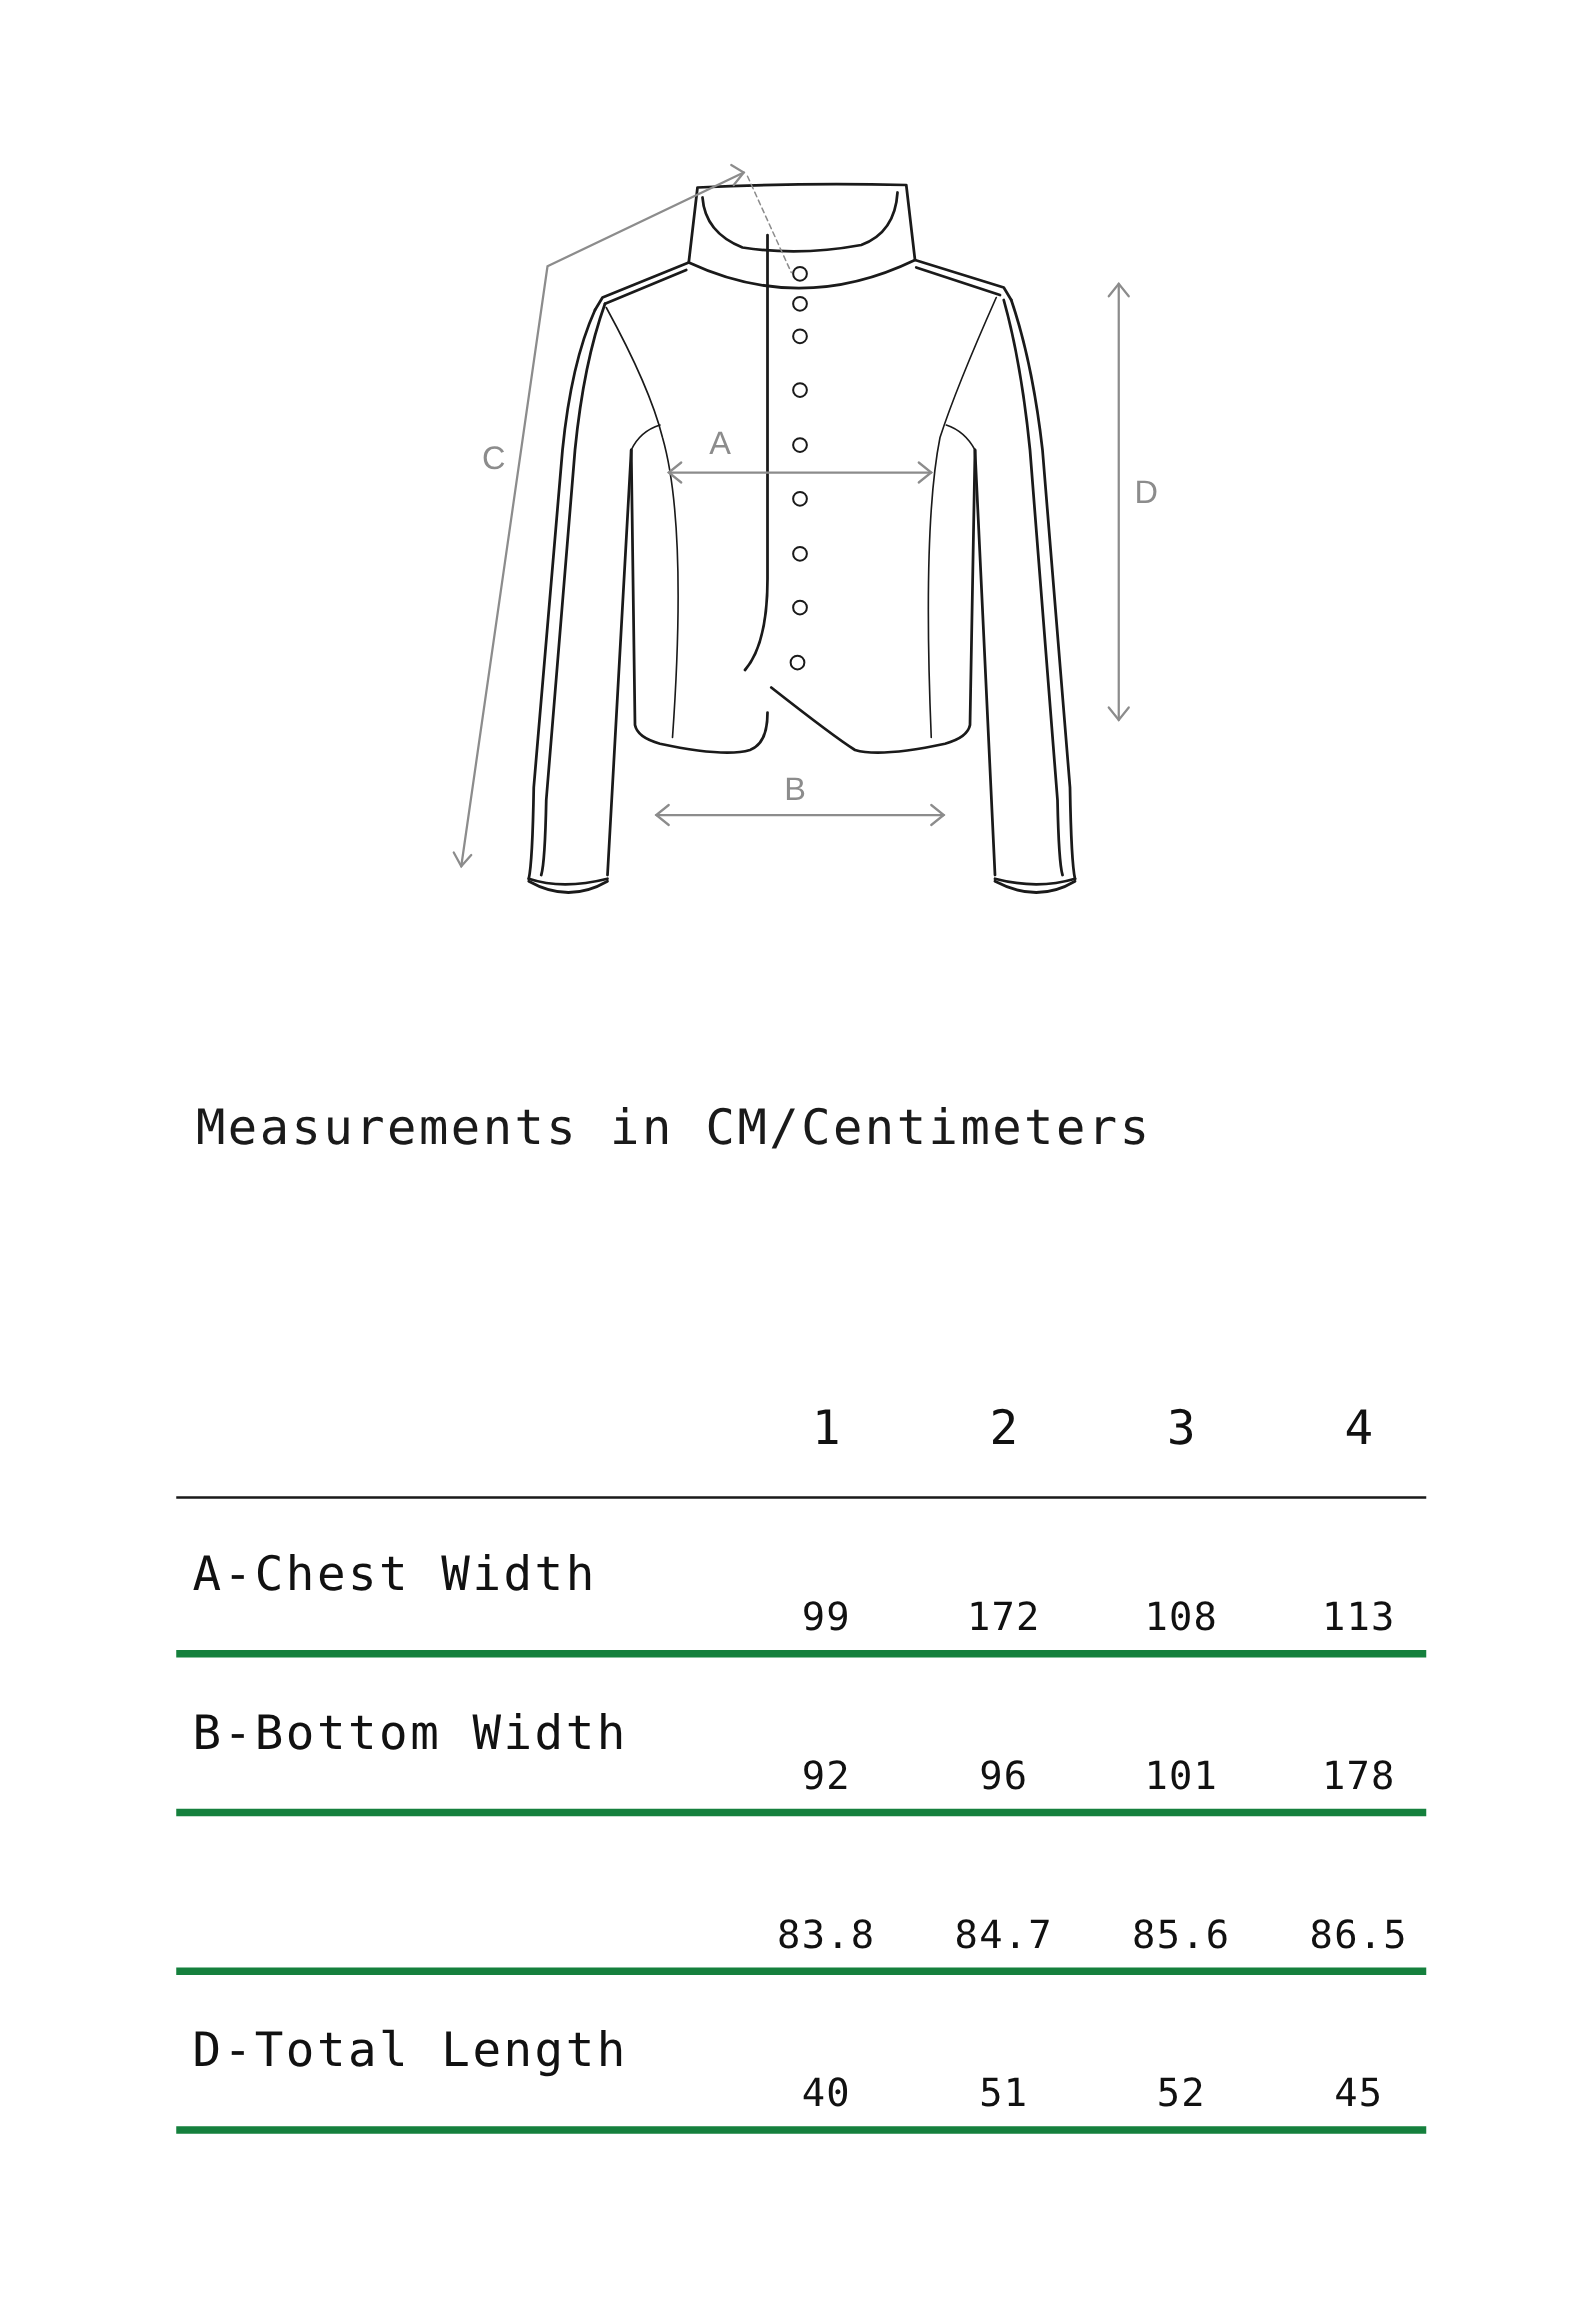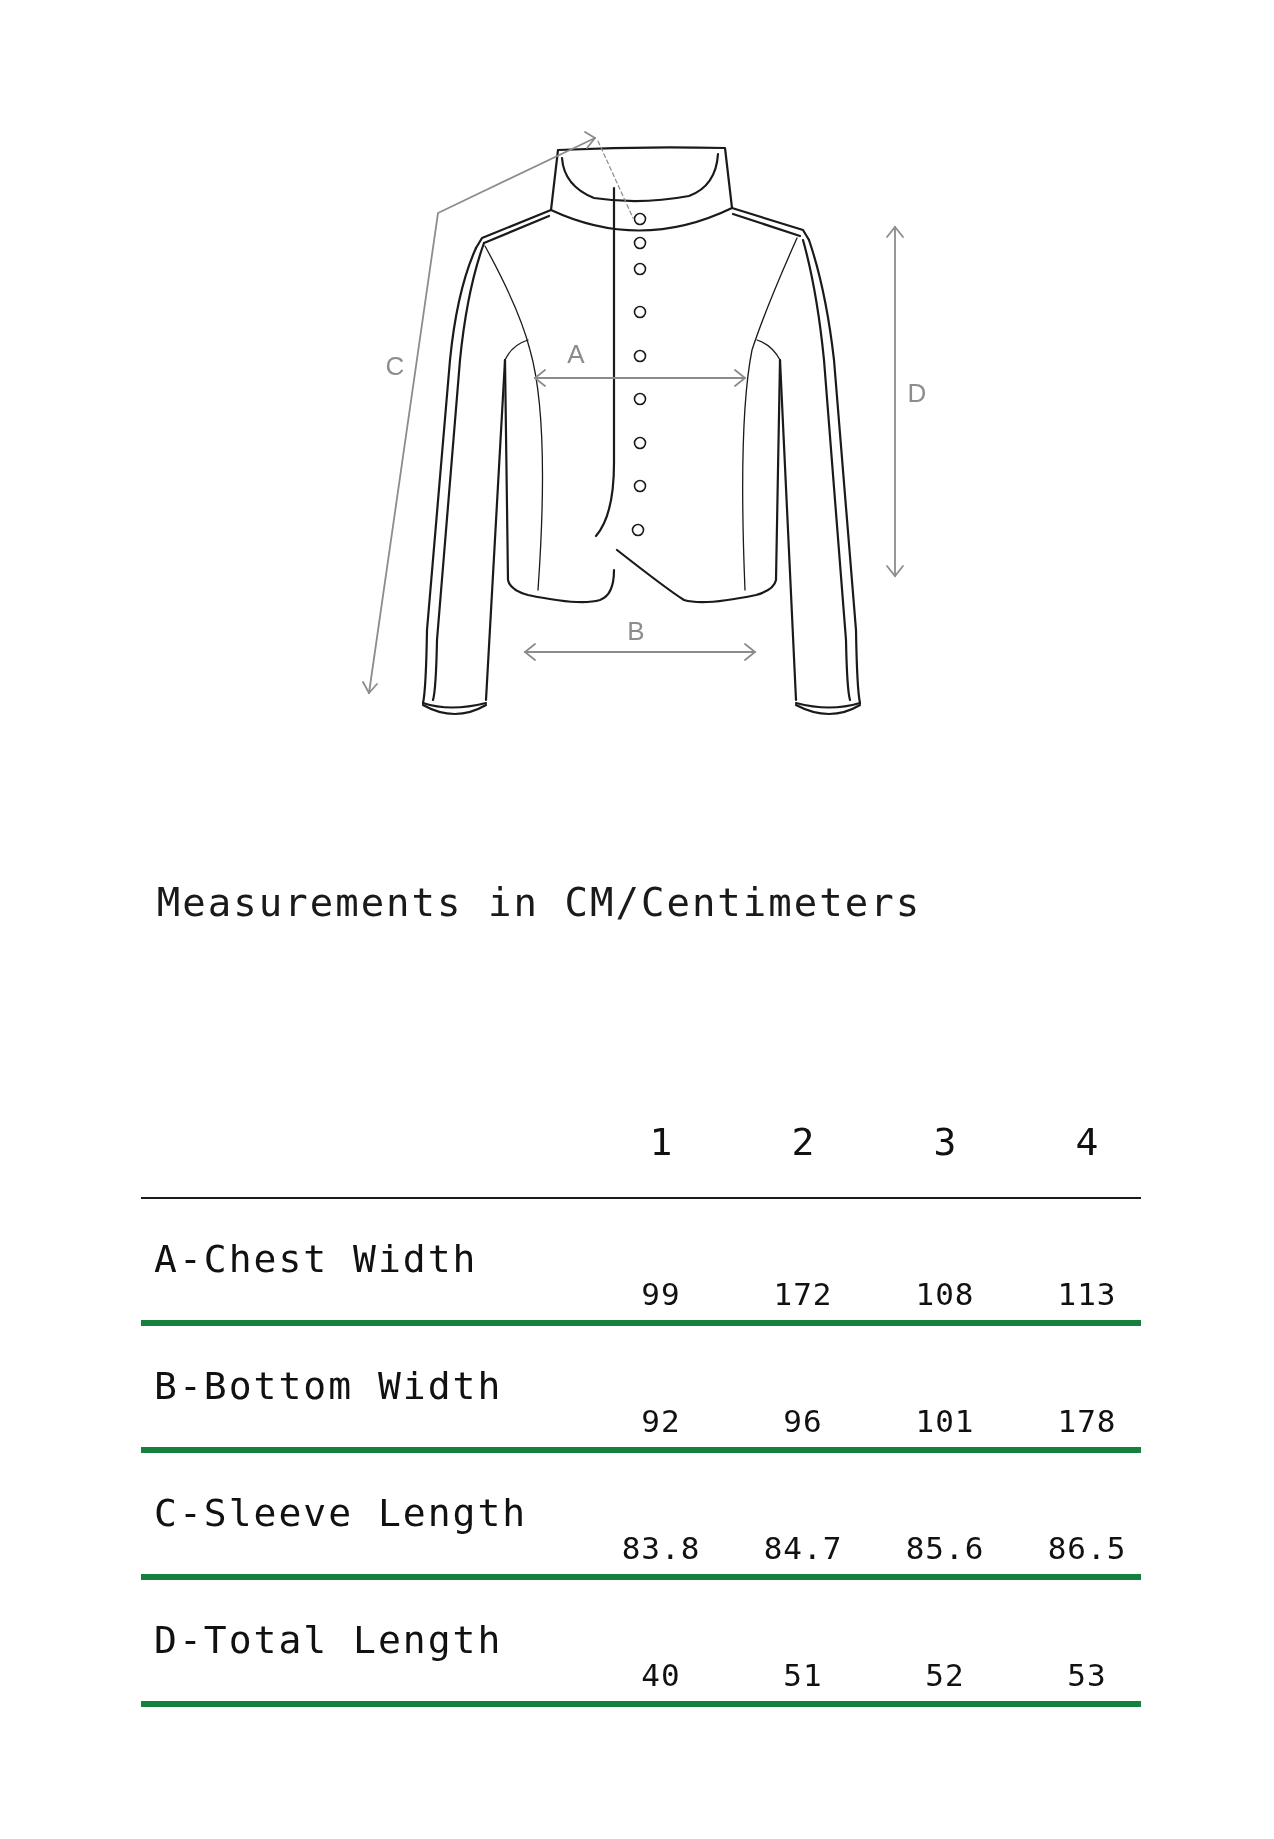--- a/index.html
+++ b/index.html
@@ -119,26 +119,25 @@
     <span class="val c4">113</span>
   </div>
   <div class="row">
     <span class="lbl">B-Bottom Width</span>
     <span class="val c1">92</span>
     <span class="val c2">96</span>
     <span class="val c3">101</span>
     <span class="val c4">178</span>
   </div>
   <div class="row">
-    <span class="lbl">C-Sleeve Length</span>
     <span class="val c1">83.8</span>
     <span class="val c2">84.7</span>
     <span class="val c3">85.6</span>
     <span class="val c4">86.5</span>
   </div>
   <div class="row">
     <span class="lbl">D-Total Length</span>
     <span class="val c1">40</span>
     <span class="val c2">51</span>
     <span class="val c3">52</span>
-    <span class="val c4">53</span>
+    <span class="val c4">45</span>
   </div>
 </div>
 
 </body></html>

